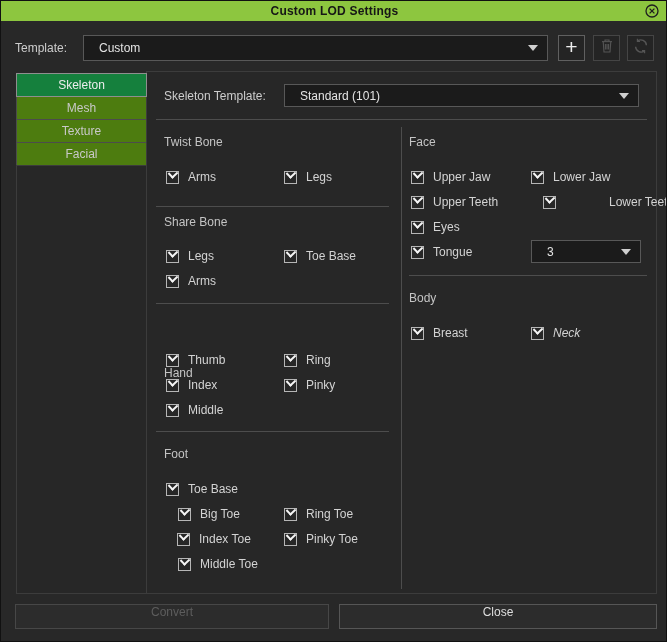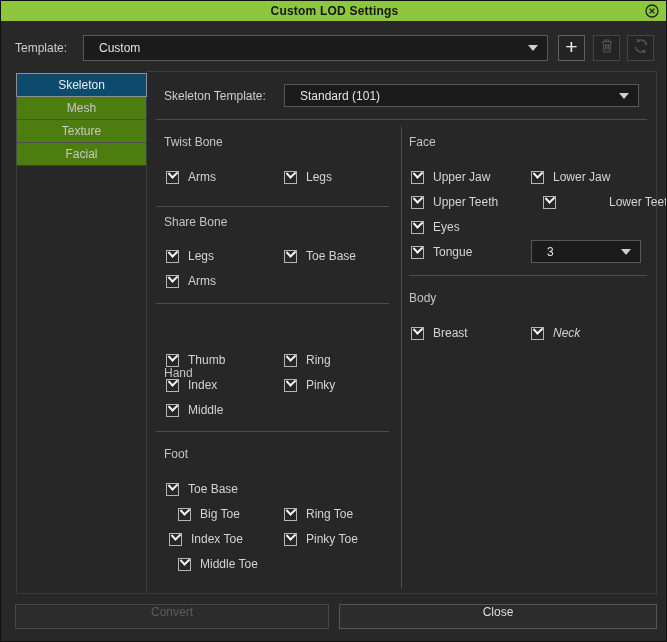--- a/index.html
+++ b/index.html
@@ -31,21 +31,21 @@
     display:flex; align-items:center; justify-content:center; cursor:default;
   }
   .tool-btn.dim { border-color:#454545; }
   .plus-glyph { font-size:21px; color:#ededed; line-height:20px; margin-top:-2px; font-weight:normal; }
   
   .tab {
     position:absolute; left:15px; width:131px; height:24px;
     background:#4d7c0f; border:1px solid #4c4c4c; color:#c9c9c9;
     display:flex; align-items:center; justify-content:center; font-size:12px; cursor:default;
   }
-  .tab.selected { background:#0c4a6e; border-color:#8f8f8f; color:#ededed; z-index:2; }
+  .tab.selected { background:#15803d; border-color:#8f8f8f; color:#ededed; z-index:2; }
   #sidebar-filler { position:absolute; left:15px; top:164px; width:131px; height:429px; border:1px solid #3c3c3c; background:#272727; }
   
   #main-panel { position:absolute; left:145px; top:70px; width:511px; height:523px; border:1px solid #3c3c3c; background:#272727; }
   .section-title { position:absolute; font-size:12px; color:#c4c4c4; white-space:nowrap; }
   .hdiv { position:absolute; height:1px; background:#4d4d4d; }
   .vdiv { position:absolute; width:1px; background:#4d4d4d; }
   
   .cb-item { position:absolute; display:flex; align-items:center; height:16px; cursor:default; }
   .cb-box { width:13px; height:13px; border:1px solid #b6b6b6; background:transparent; position:relative; flex:none; }
   .cb-check { position:absolute; left:2px; top:-2px; width:8px; height:7px; border-left:2px solid #f5f5f5; border-bottom:2px solid #f5f5f5; transform:rotate(-43deg); }
@@ -207,21 +207,21 @@
         <span class="cb-check"></span>
       </span>
     <span class="cb-label">Big Toe</span>
   </div>
   <div class="cb-item" style="left:283px; top:505px;">
     <span class="cb-box">
         <span class="cb-check"></span>
       </span>
     <span class="cb-label">Ring Toe</span>
   </div>
-  <div class="cb-item" style="left:168px; top:530px;">
+  <div class="cb-item" style="left:176px; top:530px;">
     <span class="cb-box">
         <span class="cb-check"></span>
       </span>
     <span class="cb-label">Index Toe</span>
   </div>
   <div class="cb-item" style="left:283px; top:530px;">
     <span class="cb-box">
         <span class="cb-check"></span>
       </span>
     <span class="cb-label">Pinky Toe</span>

